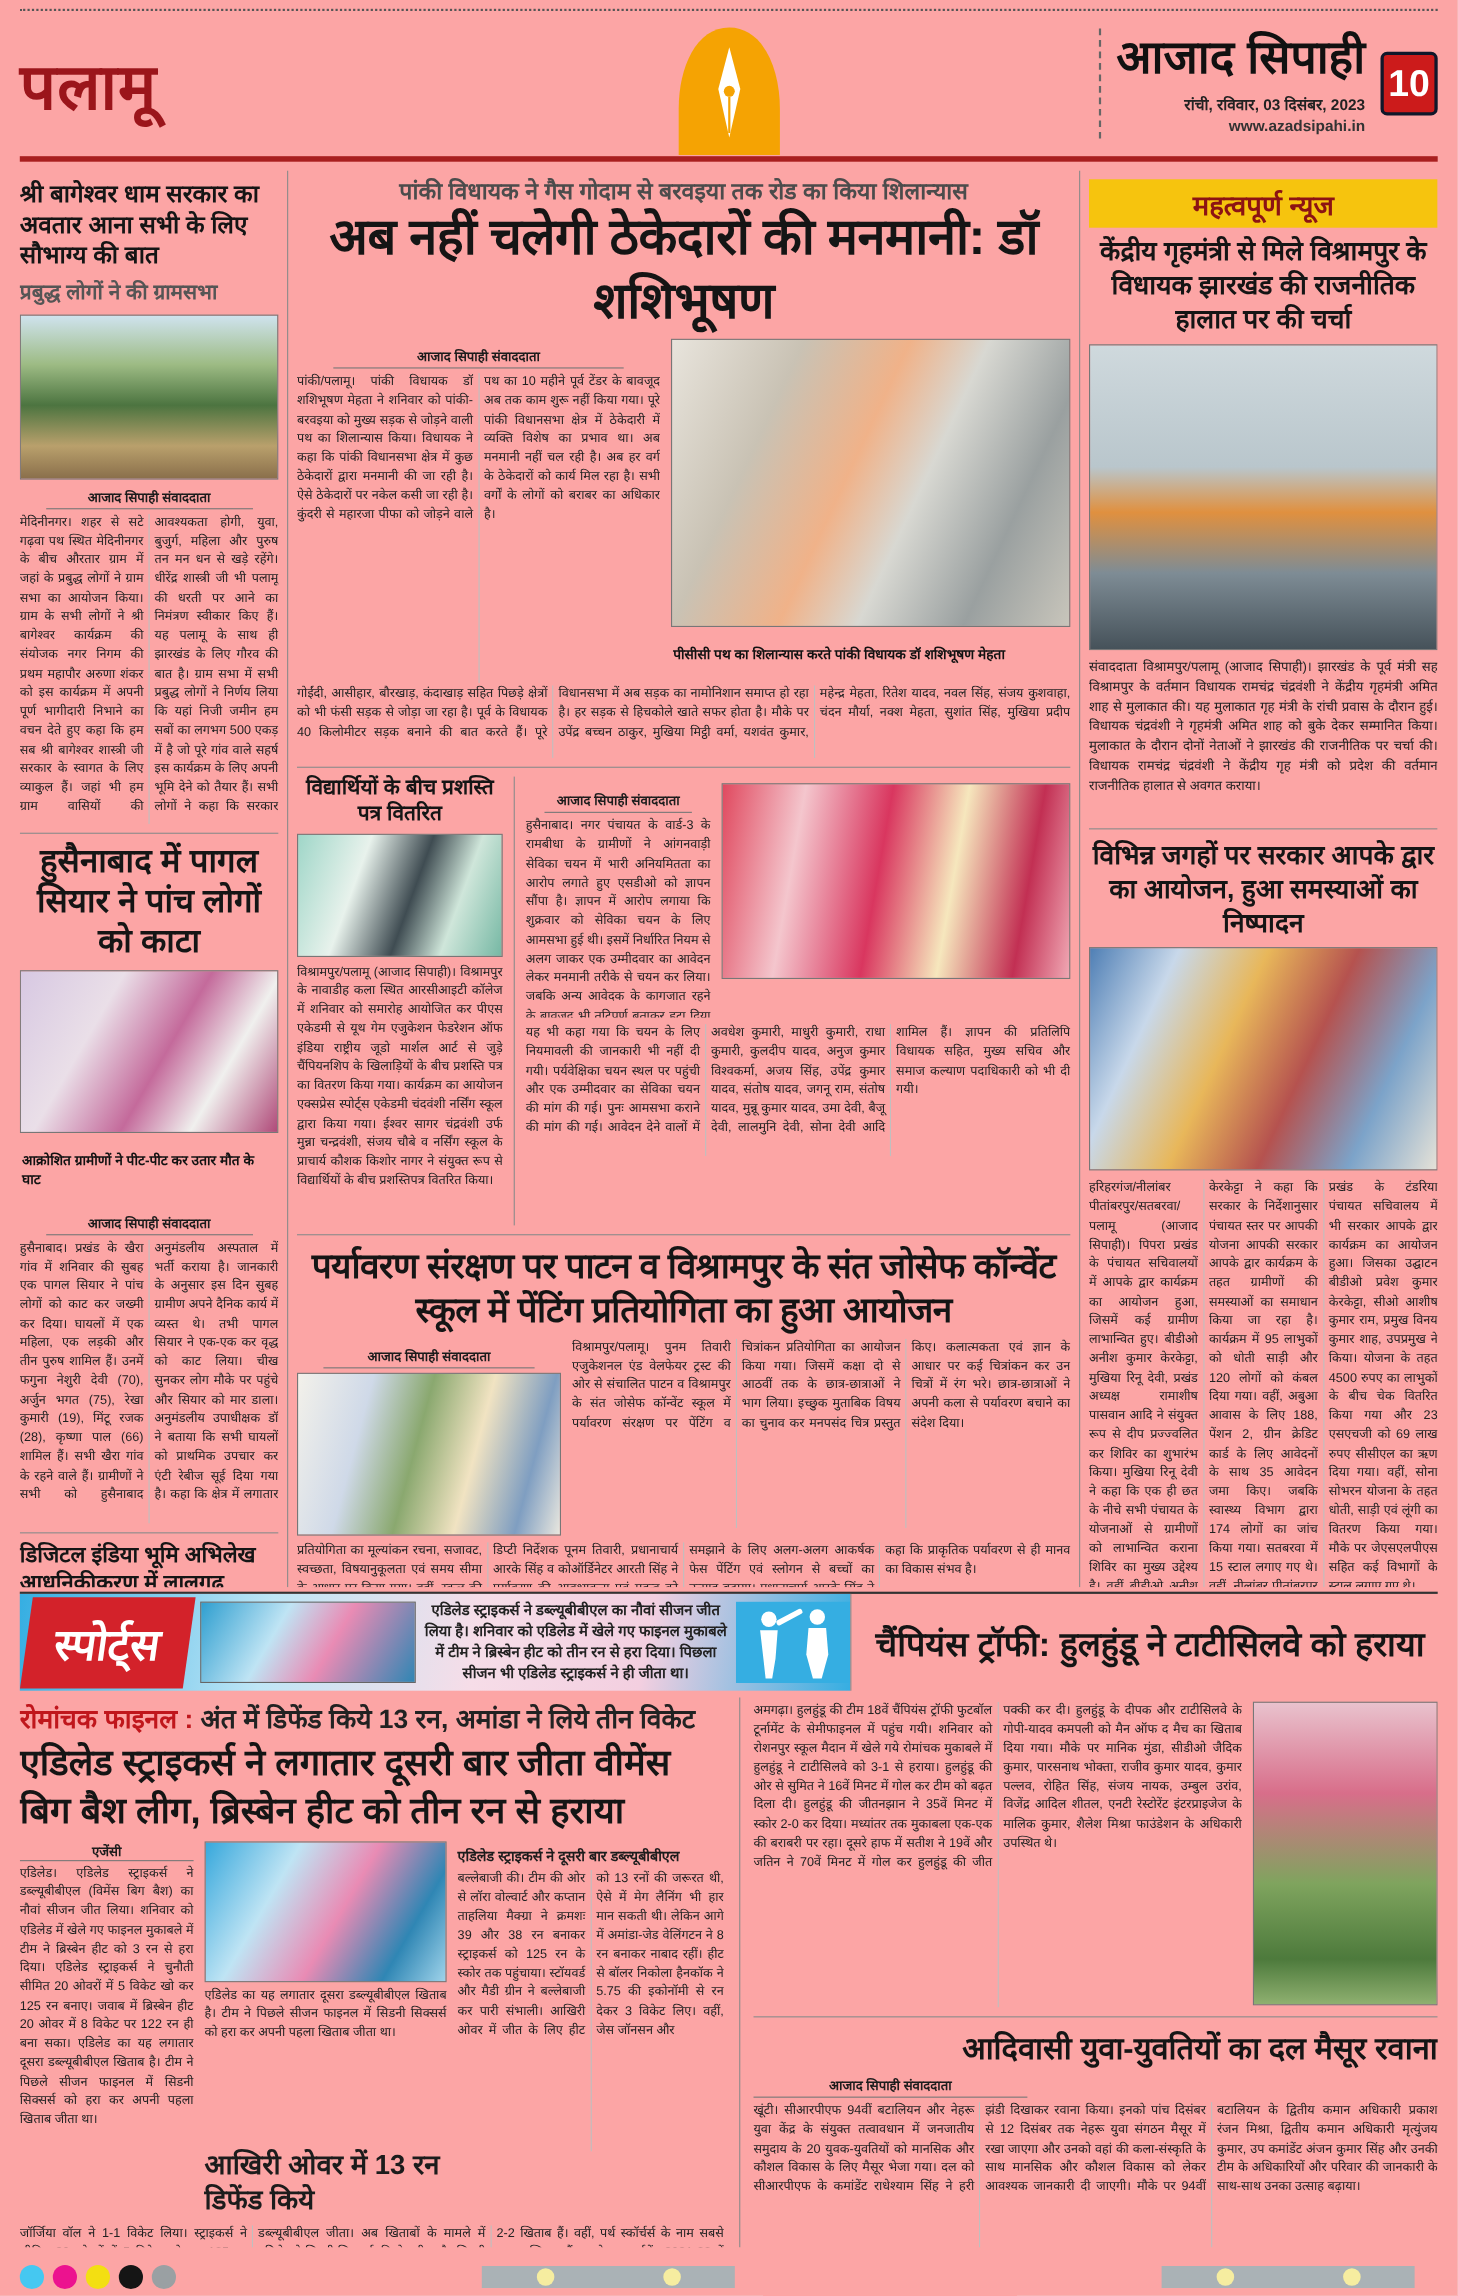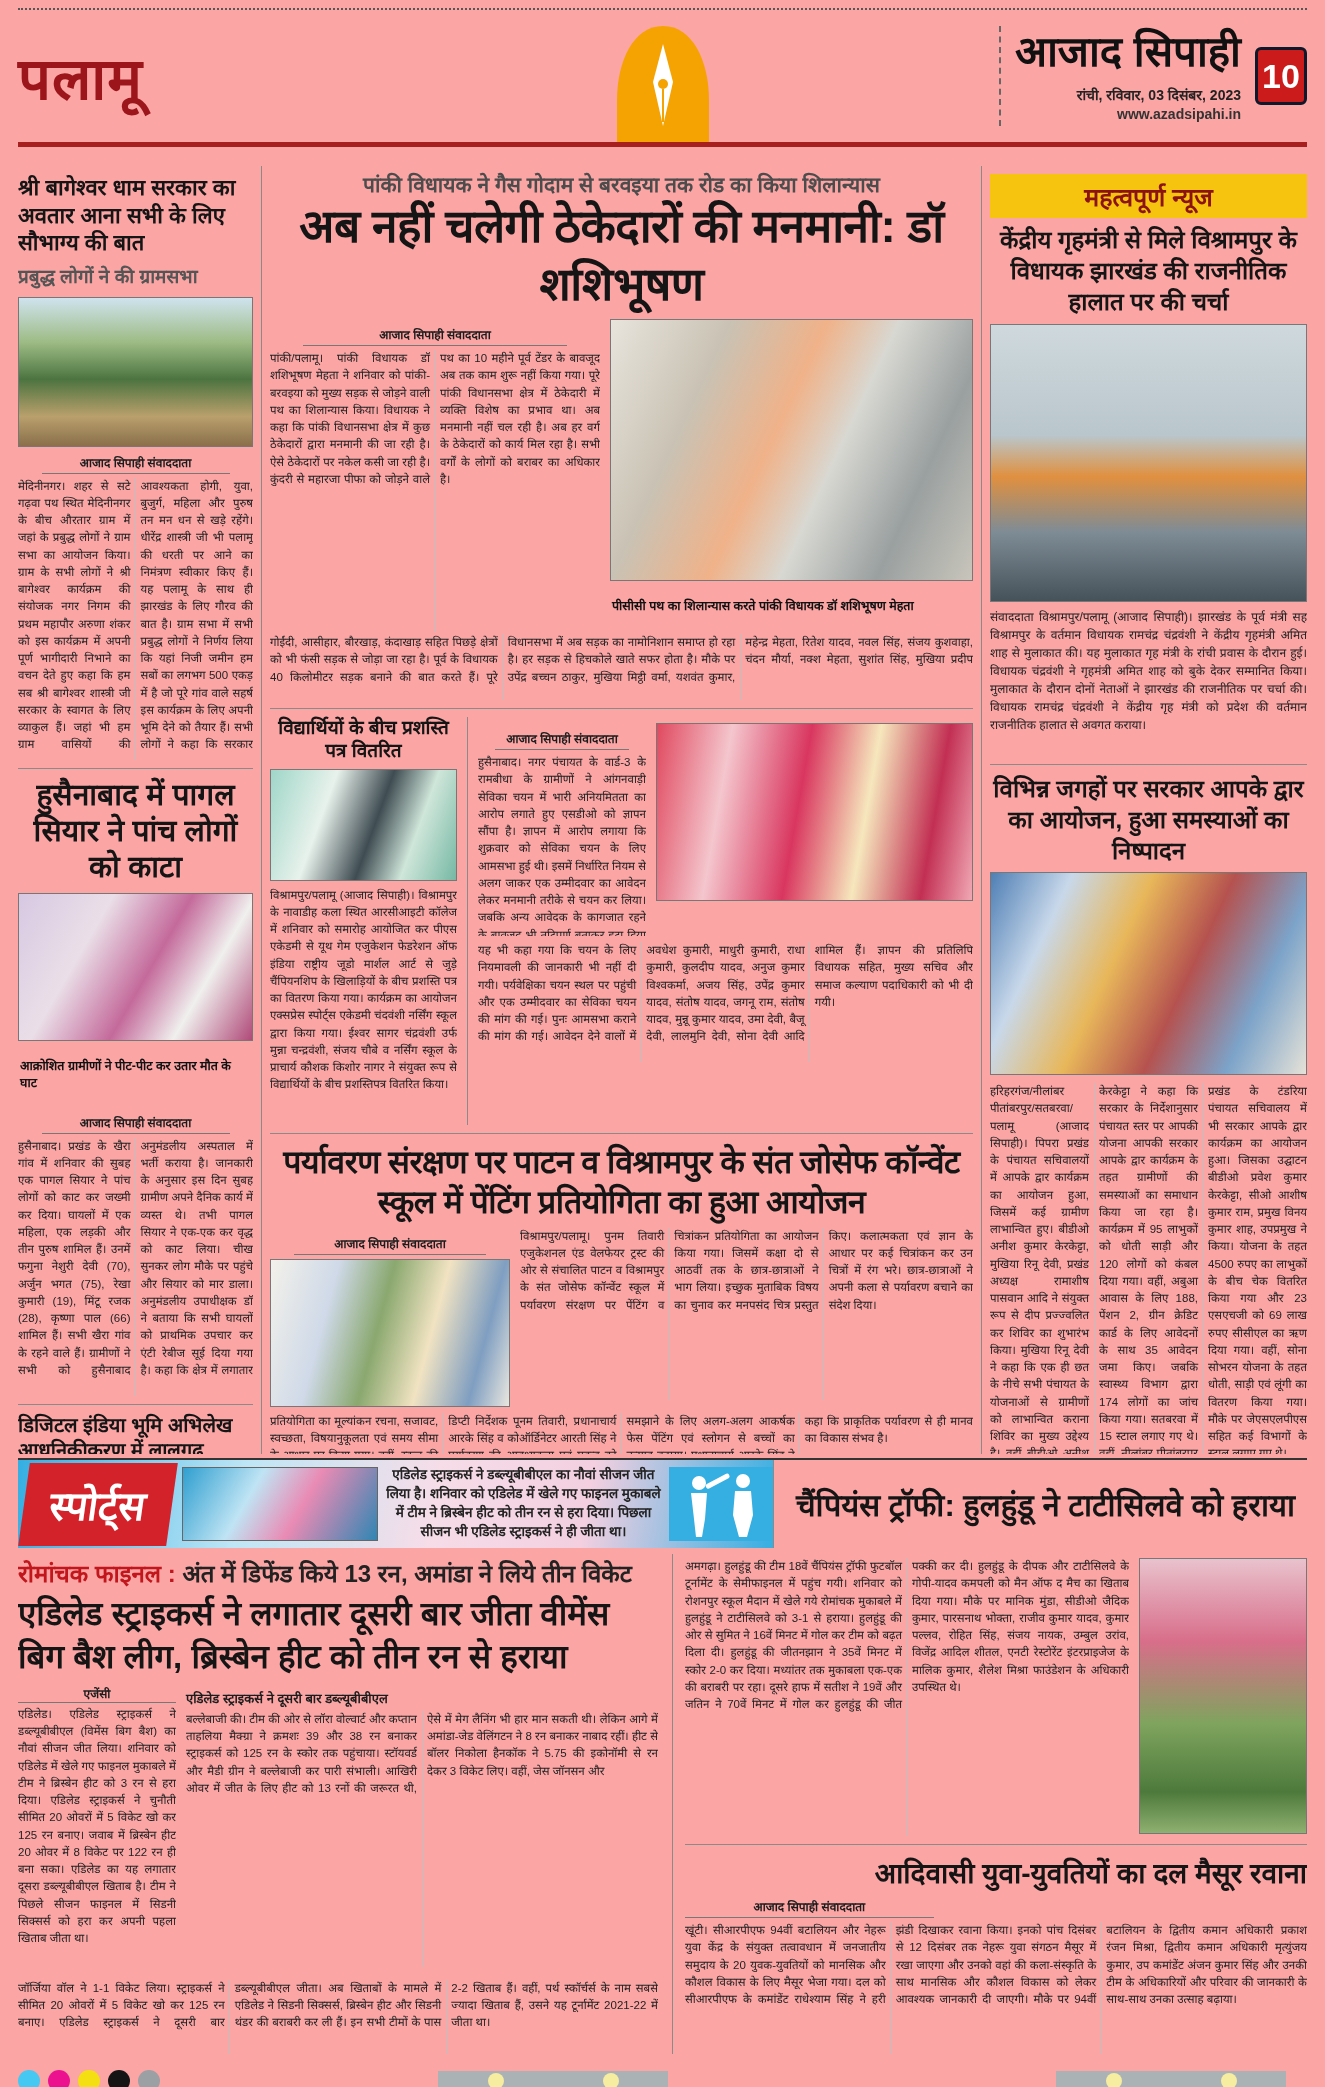--- a/index.html
+++ b/index.html
@@ -18,21 +18,21 @@
   .paper-name { font-size:42px; font-weight:bold; color:#111; line-height:1.05; }
   .paper-date { font-size:14px; font-weight:bold; color:#222; margin-top:10px; }
   .paper-site { font-size:14px; font-weight:bold; color:#333; margin-top:2px; }
   .pagenum { background:#cc1b1b; color:#fff; font-size:34px; font-weight:bold;
              width:52px; height:58px; display:flex; align-items:center; justify-content:center;
              border-radius:6px; border:3px solid #0f172a; }
   .red-rule { border-top:5px solid #a81f1f; }
 
   
   .main-grid { display:grid; grid-template-columns:243px 721px 1fr; column-gap:0;
-               height:1288px; overflow:hidden; margin-top:19px; }
+               height:1288px; overflow:hidden; margin-top:8px; }
   .col { overflow:hidden; padding:2px 8px; }
   .col-left { padding-left:0; }
   .col-center { border-left:1px solid #8a8a8a; border-right:1px solid #8a8a8a; }
   .col-right { padding-right:0; }
 
   h1,h2,h3,h4 { font-weight:bold; color:#151515; }
   .hl-sm { font-size:22px; line-height:1.25; }
   .hl-sub { font-size:19px; color:#555; font-weight:bold; margin-top:6px; }
   .hl-md { font-size:30px; line-height:1.2; text-align:center; }
   .hl-center-big { font-size:46px; line-height:1.25; text-align:center; letter-spacing:-0.5px; }
@@ -244,20 +244,25 @@
         <div class="wbbl-kicker">
           <span class="red">रोमांचक फाइनल :</span>
           <span class="blk">अंत में डिफेंड किये 13 रन, अमांडा ने लिये तीन विकेट</span>
         </div>
         <h1 class="wbbl-hl">एडिलेड स्ट्राइकर्स ने लगातार दूसरी बार जीता वीमेंस बिग बैश लीग, ब्रिस्बेन हीट को तीन रन से हराया</h1>
         <div class="wbbl-row">
           <div class="wbbl-colA">
             <div class="agency-byline">एजेंसी</div>
             <div class="body-txt" style="height:268px">एडिलेड। एडिलेड स्ट्राइकर्स ने डब्ल्यूबीबीएल (विमेंस बिग बैश) का नौवां सीजन जीत लिया। शनिवार को एडिलेड में खेले गए फाइनल मुकाबले में टीम ने ब्रिस्बेन हीट को 3 रन से हरा दिया। एडिलेड स्ट्राइकर्स ने चुनौती सीमित 20 ओवरों में 5 विकेट खो कर 125 रन बनाए। जवाब में ब्रिस्बेन हीट 20 ओवर में 8 विकेट पर 122 रन ही बना सका। एडिलेड का यह लगातार दूसरा डब्ल्यूबीबीएल खिताब है। टीम ने पिछले सीजन फाइनल में सिडनी सिक्सर्स को हरा कर अपनी पहला खिताब जीता था।</div>
           </div>
+          <div class="wbbl-colB">
+            <div class="ph ph-team"></div>
+            <div class="body-txt" style="height:136px; margin-top:4px">एडिलेड का यह लगातार दूसरा डब्ल्यूबीबीएल खिताब है। टीम ने पिछले सीजन फाइनल में सिडनी सिक्सर्स को हरा कर अपनी पहला खिताब जीता था।</div>
+            <div class="subhead-big">आखिरी ओवर में 13 रन डिफेंड किये</div>
+          </div>
           <div class="wbbl-colC">
             <div class="subhead-sm">एडिलेड स्ट्राइकर्स ने दूसरी बार डब्ल्यूबीबीएल</div>
             <div class="body-txt cols2" style="height:256px">बल्लेबाजी की। टीम की ओर से लॉरा वोल्वार्ट और कप्तान ताहलिया मैक्ग्रा ने क्रमशः 39 और 38 रन बनाकर स्ट्राइकर्स को 125 रन के स्कोर तक पहुंचाया। स्टॉयवर्ड और मैडी ग्रीन ने बल्लेबाजी कर पारी संभाली। आखिरी ओवर में जीत के लिए हीट को 13 रनों की जरूरत थी, ऐसे में मेग लैनिंग भी हार मान सकती थी। लेकिन आगे में अमांडा-जेड वेलिंगटन ने 8 रन बनाकर नाबाद रहीं। हीट से बॉलर निकोला हैनकॉक ने 5.75 की इकोनॉमी से रन देकर 3 विकेट लिए। वहीं, जेस जॉनसन और</div>
           </div>
         </div>
         <div class="body-txt cols3" style="height:74px; margin-top:6px">जॉर्जिया वॉल ने 1-1 विकेट लिया। स्ट्राइकर्स ने सीमित 20 ओवरों में 5 विकेट खो कर 125 रन बनाए। एडिलेड स्ट्राइकर्स ने दूसरी बार डब्ल्यूबीबीएल जीता। अब खिताबों के मामले में एडिलेड ने सिडनी सिक्सर्स, ब्रिस्बेन हीट और सिडनी थंडर की बराबरी कर ली हैं। इन सभी टीमों के पास 2-2 खिताब हैं। वहीं, पर्थ स्कॉर्चर्स के नाम सबसे ज्यादा खिताब हैं, उसने यह टूर्नामेंट 2021-22 में जीता था।</div>
       </article>
 
       <div style="border-left:1px solid #8a8a8a; padding-left:12px">
         <article>

